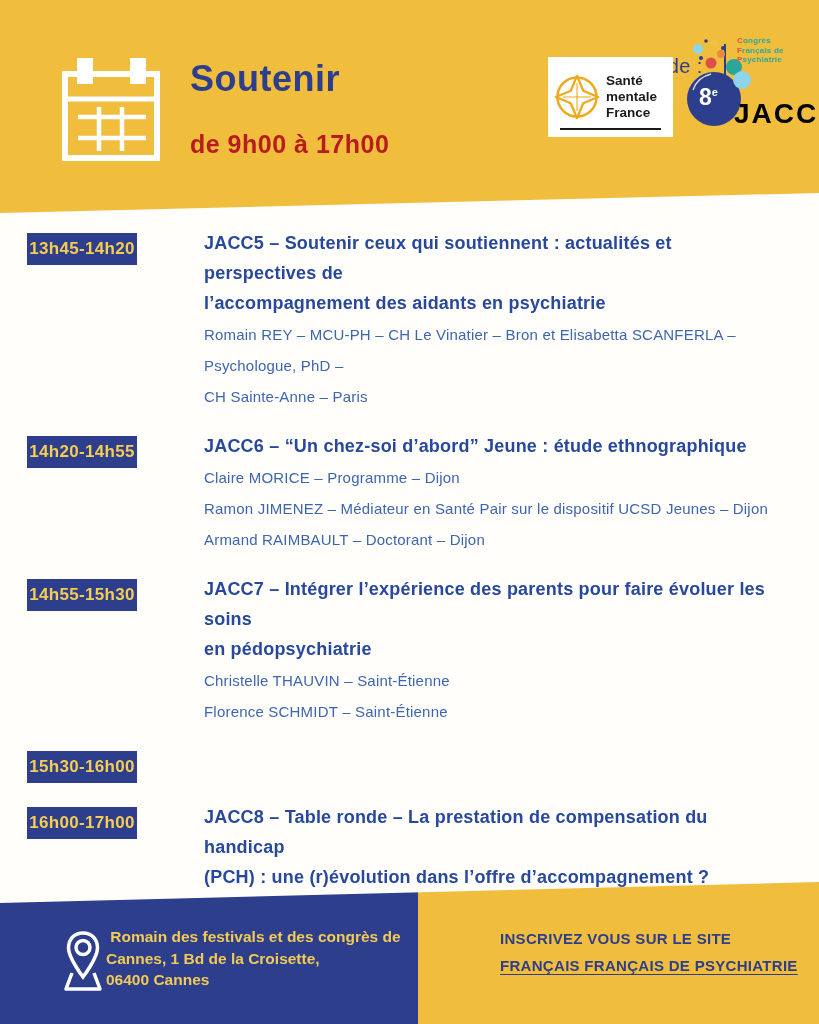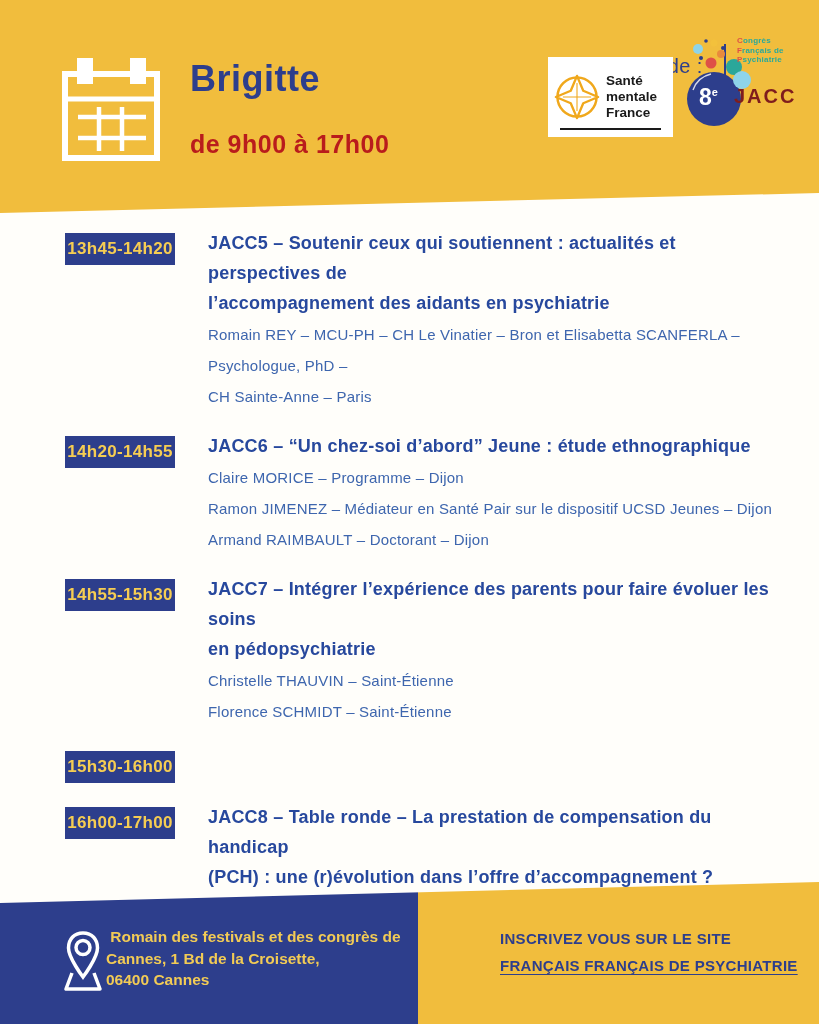--- a/index.html
+++ b/index.html
@@ -51,29 +51,29 @@
     position:absolute;left:53px;top:0;
     font-size:8px;font-weight:bold;line-height:9.5px;color:#29A99B;letter-spacing:.2px;
   }
   .cfp-initial{color:#DE5047;}
   .jacc-8{
     position:absolute;left:15px;top:48px;
     font-size:23px;font-weight:bold;color:#ffffff;
   }
   .jacc-8 sup{font-size:11px;}
   .jacc-name{
-    position:absolute;left:50px;top:49px;
-    font-size:20px;font-weight:bold;color:#7f1d1d;letter-spacing:2px;
+    position:absolute;left:50px;top:62px;
+    font-size:28px;font-weight:bold;color:#000000;letter-spacing:2px;
   }
 
   
   .schedule{
     position:absolute;top:213px;left:0;width:819px;
   }
-  .item{display:flex;padding-left:65px;margin-top:15px;margin-bottom:19px;}
+  .item{display:flex;padding-left:27px;margin-top:15px;margin-bottom:19px;gap:34px;}
   .badge{
     flex:0 0 110px;margin-right:33px;margin-top:5px;
     align-self:flex-start;
     background:#2D3E8C;color:#F6CD52;
     font-size:17px;font-weight:bold;text-align:center;
     padding:6px 2px;letter-spacing:.3px;
     box-sizing:border-box;
   }
   .content{width:572px;}
   .title{
@@ -119,21 +119,21 @@
     <svg class="cal-icon" viewBox="0 0 104 112">
       <rect x="7" y="22" width="92" height="84" fill="none" stroke="#ffffff" stroke-width="6"></rect>
       <line x1="7" y1="47" x2="99" y2="47" stroke="#ffffff" stroke-width="5"></line>
       <rect x="19" y="6" width="16" height="26" fill="#ffffff"></rect>
       <rect x="72" y="6" width="16" height="26" fill="#ffffff"></rect>
       <line x1="20" y1="65" x2="88" y2="65" stroke="#ffffff" stroke-width="4.5"></line>
       <line x1="20" y1="86" x2="88" y2="86" stroke="#ffffff" stroke-width="4.5"></line>
       <line x1="41" y1="55" x2="41" y2="99" stroke="#ffffff" stroke-width="4.5"></line>
       <line x1="64" y1="55" x2="64" y2="99" stroke="#ffffff" stroke-width="4.5"></line>
     </svg>
-    <div class="page-title">Brigitte</div>
+    <div class="page-title">Soutenir</div>
     <div class="page-subtitle">de 9h00 à 17h00</div>
 
     <div class="egide">Sous l’égide de :</div>
 
     <div class="smf-box">
       <svg viewBox="0 0 64 64" width="50" height="50">
         <circle cx="32" cy="32" r="25" fill="none" stroke="#F0A81C" stroke-width="3.2"></circle>
         <polygon points="32,5 40,24 59,32 40,40 32,59 24,40 5,32 24,24" fill="#ffffff" stroke="#F0A81C" stroke-width="3" stroke-linejoin="round"></polygon>
         <line x1="32" y1="14" x2="32" y2="50" stroke="#F0A81C" stroke-width="1.4"></line>
         <line x1="14" y1="32" x2="50" y2="32" stroke="#F0A81C" stroke-width="1.4"></line>

